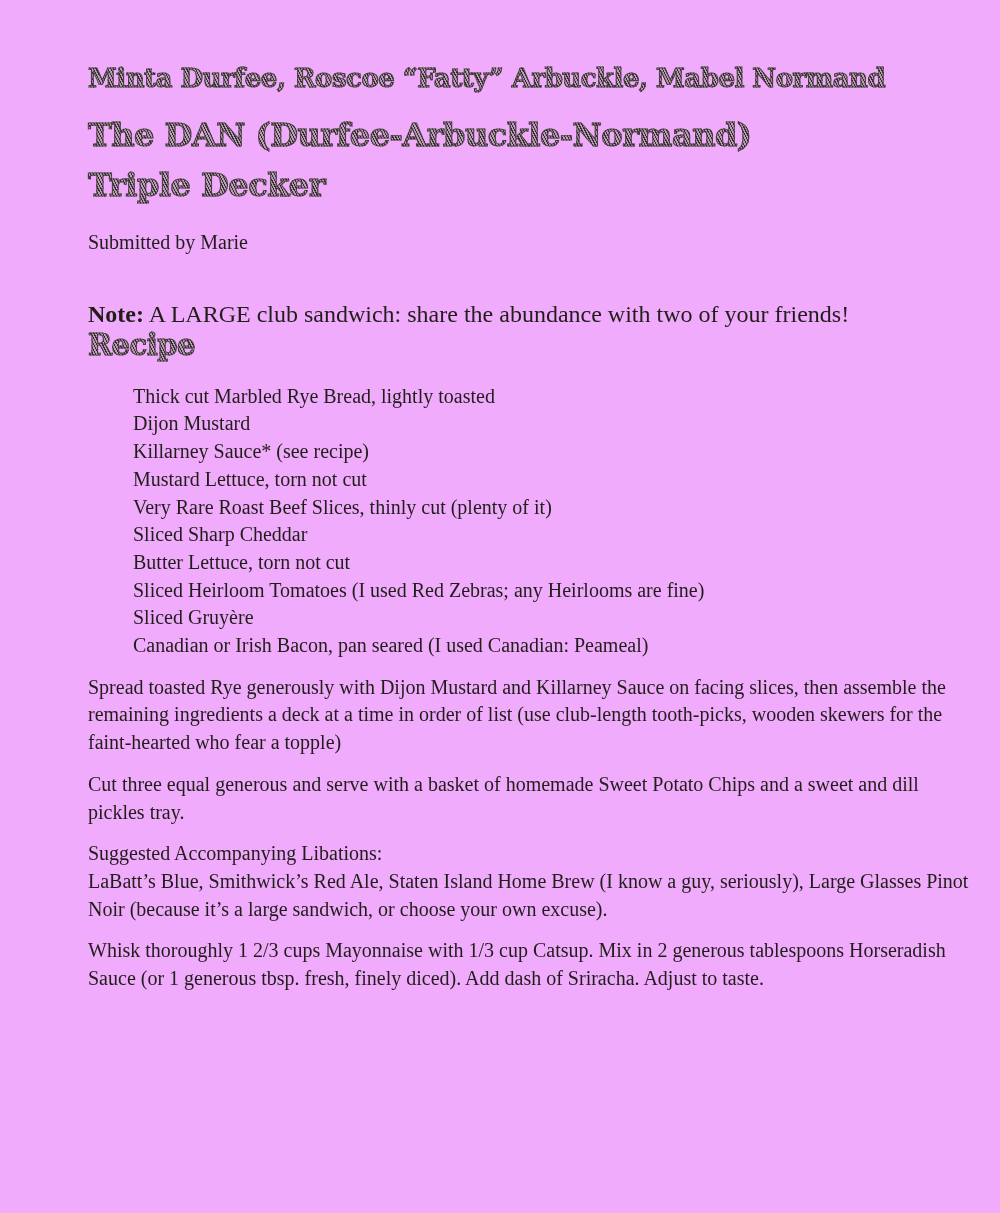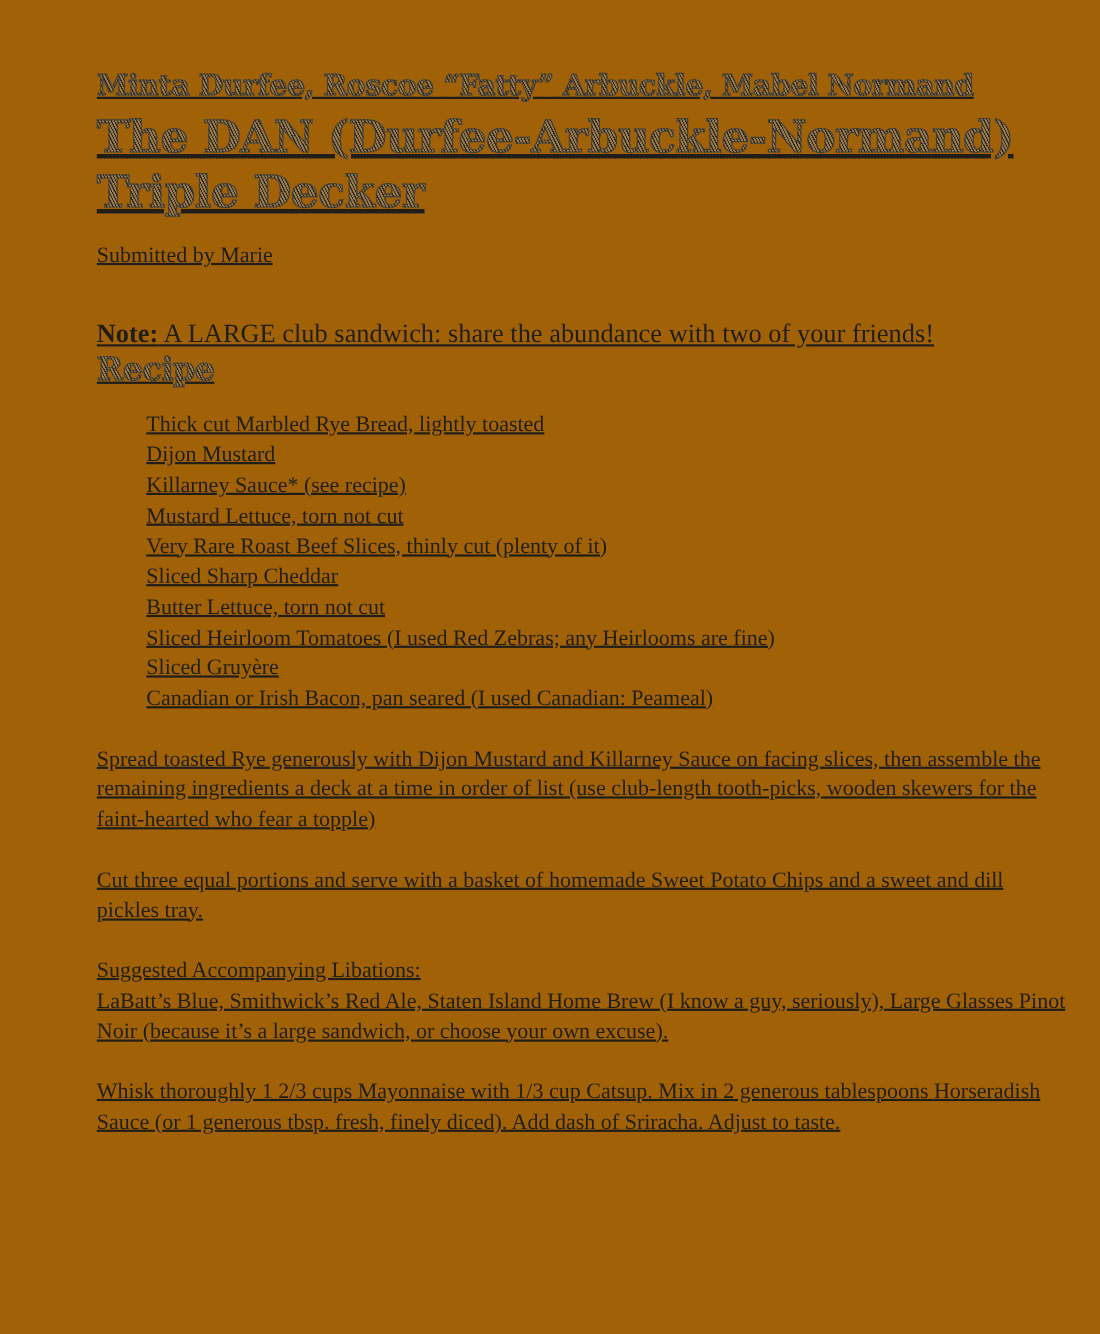--- a/index.html
+++ b/index.html
@@ -7,24 +7,23 @@
   body {
     background: #e6dfd6;
     font-family: "Liberation Serif", serif;
     color: #211e1a;
     -webkit-font-smoothing: antialiased;
   }
   .page {
     position: relative;
     width: 1000px;
     height: 1213px;
-    background: #a16207;
+    background: #f0abfc;
     padding: 64px 30px 50px 88px;
     overflow: hidden;
-    text-decoration: underline;
   }
   .content { width: 882px; }
 
   
   .sketch {
     font-family: "DejaVu Serif", serif;
     font-weight: 700;
     color: #57534c;
     letter-spacing: -0.5px;
   }
@@ -40,22 +39,22 @@
       color: transparent;
       -webkit-text-stroke: 1.1px rgba(62, 59, 53, 0.85);
     }
   }
 
   .byline {
     font-size: 26px;
     line-height: 1.15;
   }
   .title {
-    margin-top: 6px;
-    font-size: 40px;
+    margin-top: 16px;
+    font-size: 32px;
     line-height: 50px;
   }
   .submitted {
     margin-top: 21px;
     font-size: 20px;
   }
   .note {
     margin-top: 47px;
     font-size: 24px;
   }
@@ -65,21 +64,21 @@
     line-height: 1.2;
   }
   .ingredients {
     margin-top: 20px;
     margin-left: 45px;
     list-style: none;
     font-size: 20px;
   }
   .ingredients li { line-height: 27.7px; }
   .para {
-    margin-top: 27px;
+    margin-top: 14px;
     font-size: 20px;
     line-height: 27.7px;
   }
   .body-text { font-size: 20px; line-height: 27.7px; }
 </style>
 </head>
 <body>
 
 <div class="page">
   <div class="content">
@@ -105,21 +104,21 @@
       <li>Very Rare Roast Beef Slices, thinly cut (plenty of it)</li>
       <li>Sliced Sharp Cheddar</li>
       <li>Butter Lettuce, torn not cut</li>
       <li>Sliced Heirloom Tomatoes (I used Red Zebras; any Heirlooms are fine)</li>
       <li>Sliced Gruyère</li>
       <li>Canadian or Irish Bacon, pan seared (I used Canadian: Peameal)</li>
     </ul>
 
     <p class="para">Spread toasted Rye generously with Dijon Mustard and Killarney Sauce on facing slices, then assemble the remaining ingredients a deck at a time in order of list (use club-length tooth-picks, wooden skewers for the faint-hearted who fear a topple)</p>
 
-    <p class="para">Cut three equal portions and serve with a basket of homemade Sweet Potato Chips and a sweet and dill pickles tray.</p>
+    <p class="para">Cut three equal generous and serve with a basket of homemade Sweet Potato Chips and a sweet and dill pickles tray.</p>
 
     <div class="para">
       <div class="body-text">Suggested Accompanying Libations:</div>
       <div class="body-text">LaBatt’s Blue, Smithwick’s Red Ale, Staten Island Home Brew (I know a guy, seriously), Large Glasses Pinot Noir (because it’s a large sandwich, or choose your own excuse).</div>
     </div>
 
     <div class="para">
       <div class="body-text">Whisk thoroughly 1 2/3 cups Mayonnaise with 1/3 cup Catsup. Mix in 2 generous tablespoons Horseradish Sauce (or 1 generous tbsp. fresh, finely diced). Add dash of Sriracha. Adjust to taste.</div>
     </div>
 

